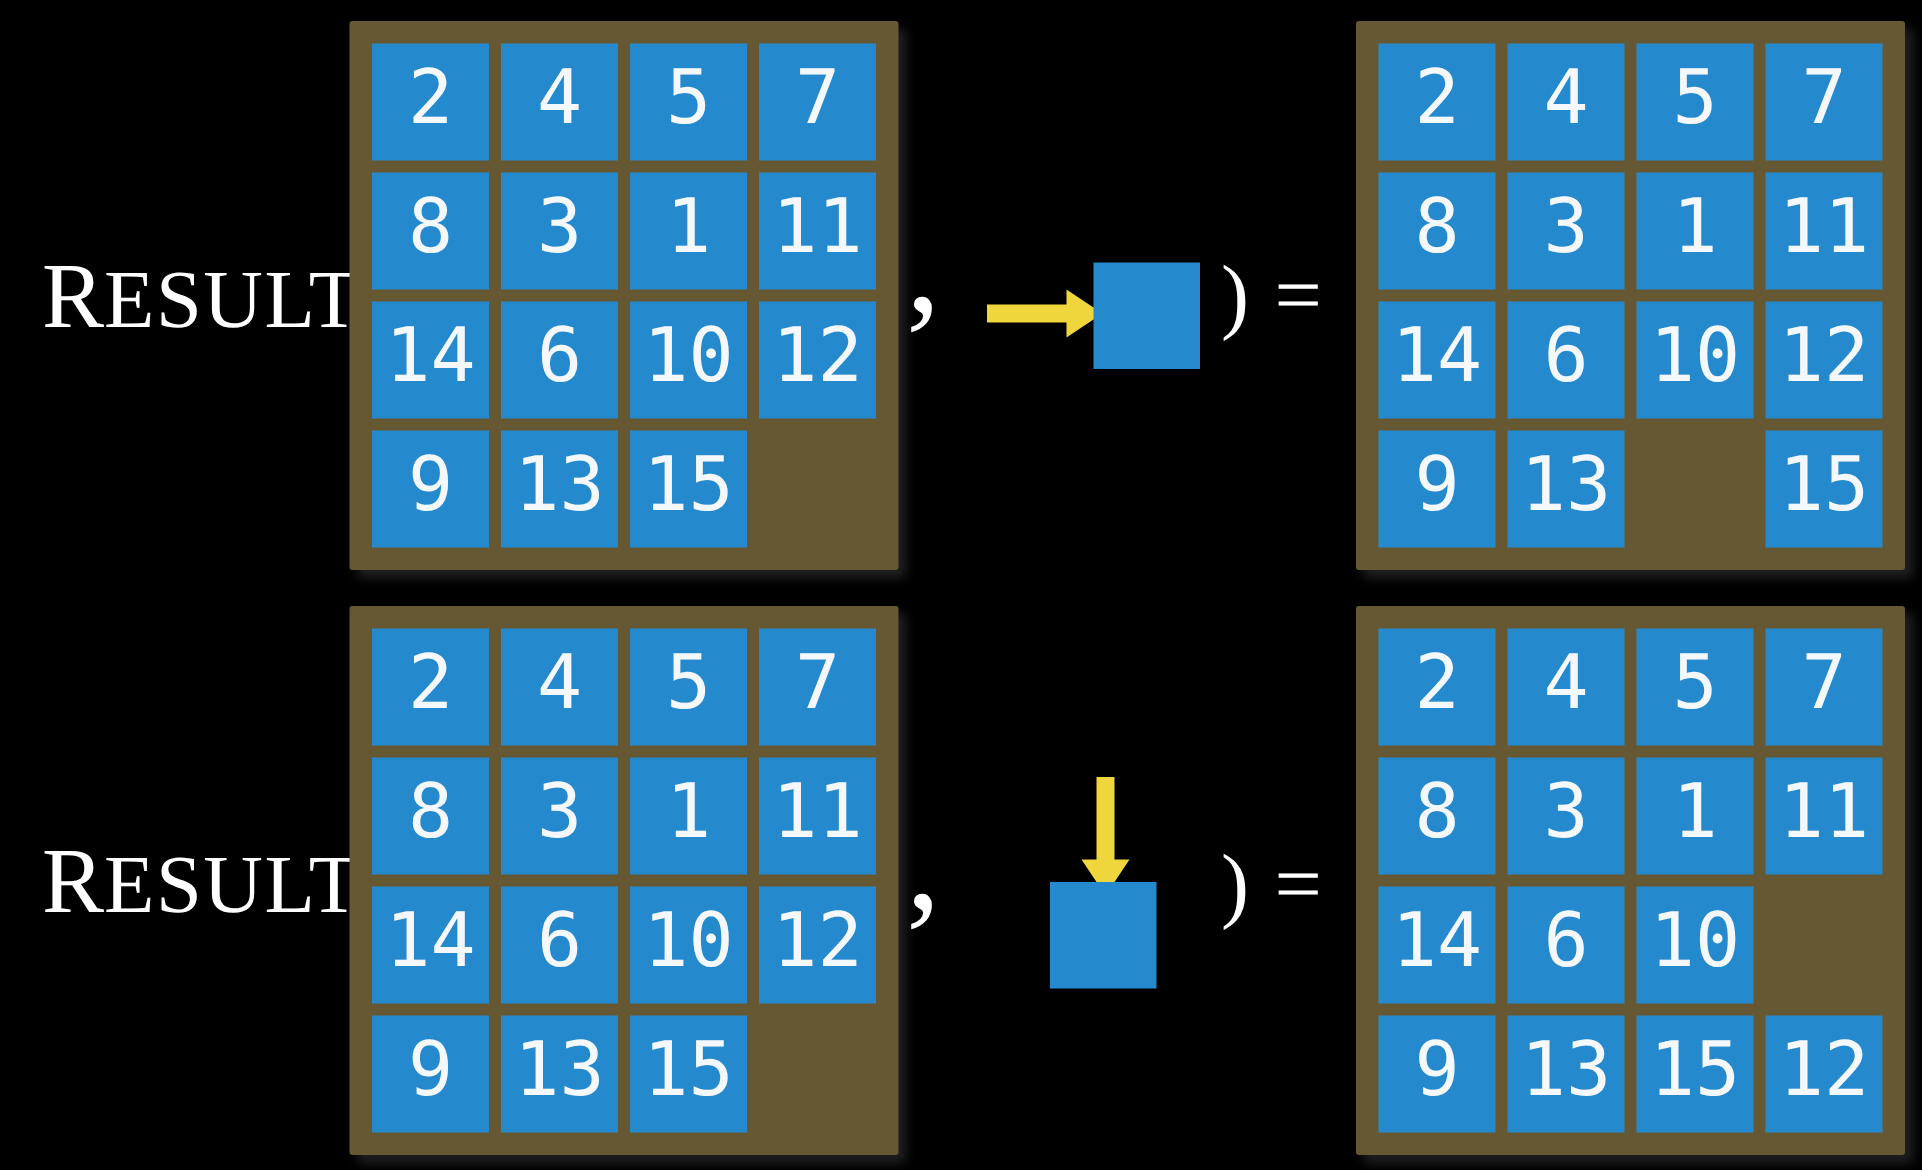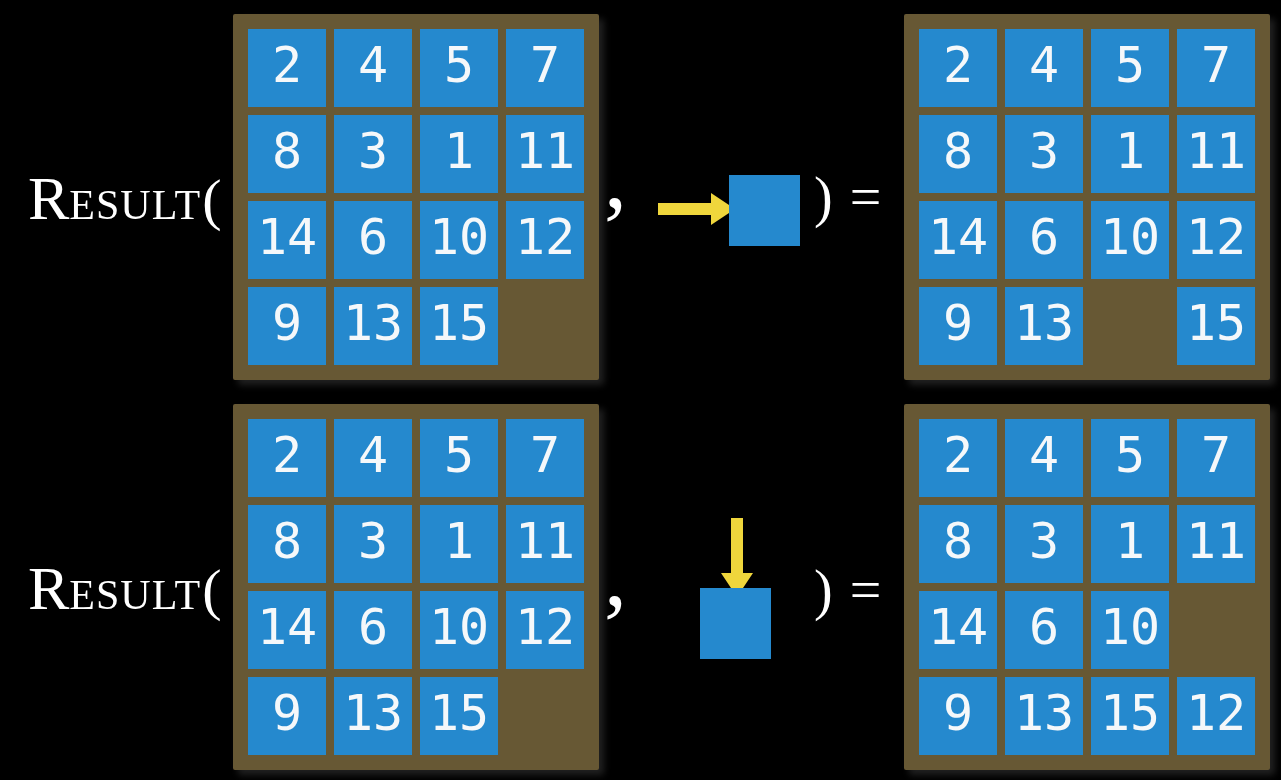--- a/index.html
+++ b/index.html
@@ -27,21 +27,21 @@
     position: absolute;
     left: 28px;
     width: 208px;
     height: 368px;
     display: flex;
     align-items: center;
     color: var(--label-text);
   }
   .func-label .inner { display: flex; align-items: baseline; line-height: 1; }
   .func-label .cap   { font-size: 62px; }
-  .func-label .rest  { font-size: 42px; letter-spacing: 1px; }
+  .func-label .rest  { font-size: 55px; letter-spacing: 1px; }
   .func-label .paren { font-size: 58px; margin-left: 1px; }
   #label-1 { top: 14px; }
   #label-2 { top: 404px; }
 
   
   .frame {
     position: absolute;
     width: 366px;
     height: 366px;
     background: var(--frame);

